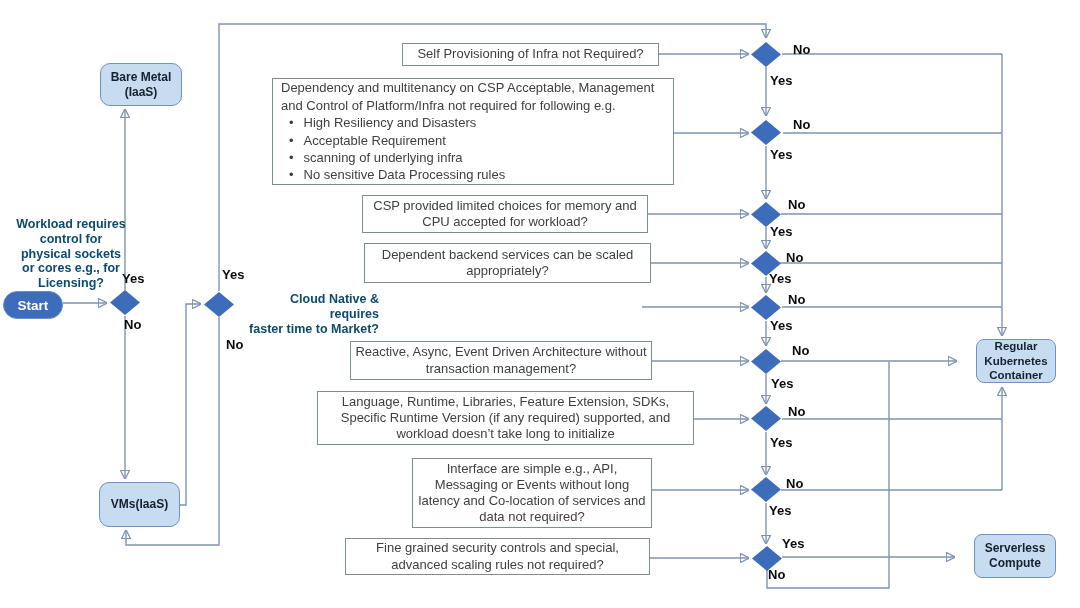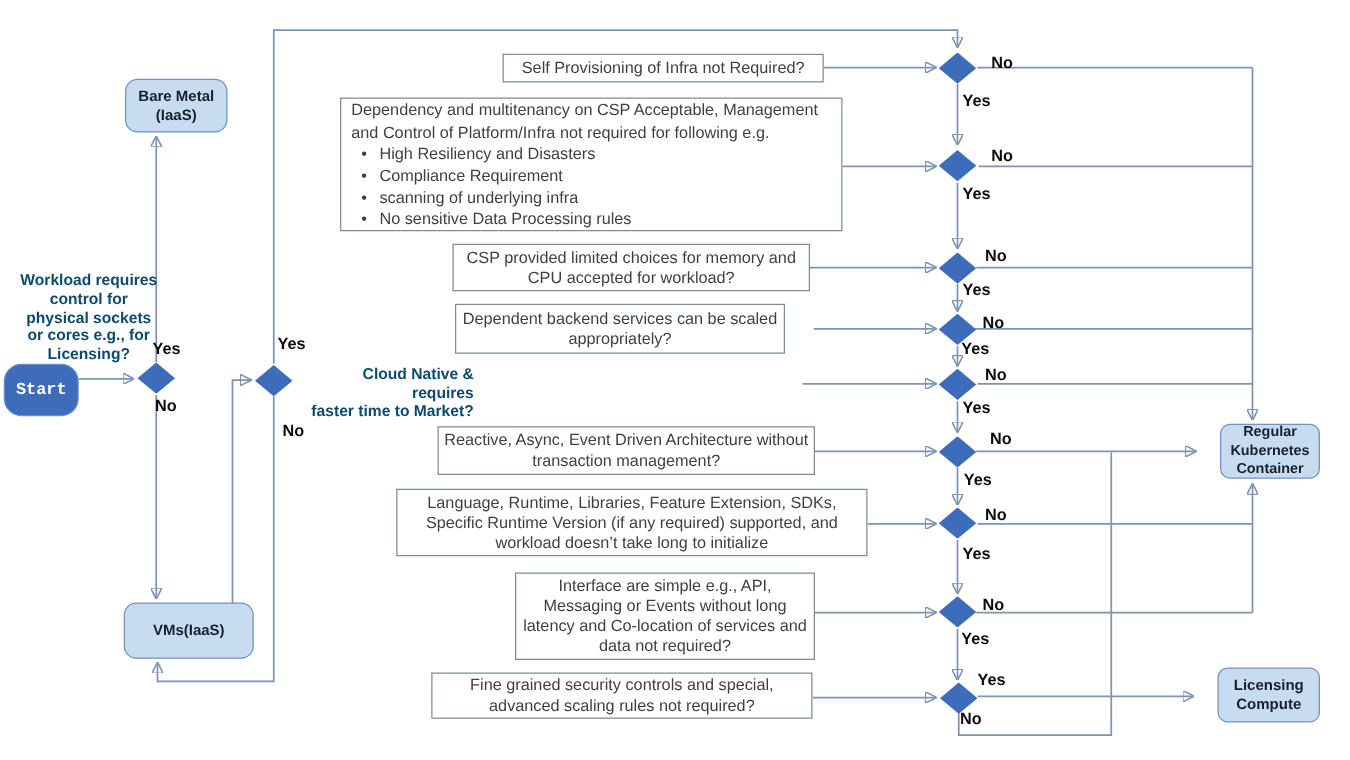--- a/index.html
+++ b/index.html
@@ -91,41 +91,41 @@
     <path d="M782,307 H1002"></path>
     <path d="M1002,54 V335" marker-end="url(#arr)"></path>
     <path d="M781,361 H956" marker-end="url(#arr)"></path>
     <path d="M782,419 H1002"></path>
     <path d="M781,490 H1002"></path>
     <path d="M1002,490 V388" marker-end="url(#arr)"></path>
     <path d="M782,557 H954" marker-end="url(#arr)"></path>
     <path d="M767,569 V588 H889 V362"></path>
   </svg>
 
-  <div class="start-pill" style="left:3px;top:291px;width:60px;height:42px;font-family:Liberation Mono, monospace;">
+  <div class="start-pill" style="left:3px;top:291px;width:60px;height:28px;">
     <span>Start</span>
   </div>
 
   <div class="terminal" style="left:85px;top:63px;width:82px;height:43px;">
     <div>Bare Metal</div>
     <div>(IaaS)</div>
   </div>
 
-  <div class="terminal" style="left:84px;top:482px;width:104px;height:45px;">
+  <div class="terminal" style="left:84px;top:482px;width:81px;height:45px;">
     <div>VMs(IaaS)</div>
   </div>
 
   <div class="terminal" style="left:961px;top:339px;width:80px;height:44px;border-radius:8px;font-size:11.5px;">
     <div>Regular</div>
     <div>Kubernetes</div>
     <div>Container</div>
   </div>
 
   <div class="terminal" style="left:959px;top:534px;width:82px;height:44px;border-radius:8px;">
-    <div>Licensing</div>
+    <div>Serverless</div>
     <div>Compute</div>
   </div>
 
   <div class="diamond" style="left:110px;top:290px;"></div>
   <div class="diamond" style="left:204px;top:292px;"></div>
   <div class="diamond" style="left:751px;top:42px;"></div>
   <div class="diamond" style="left:751px;top:120px;"></div>
   <div class="diamond" style="left:751px;top:202px;"></div>
   <div class="diamond" style="left:751px;top:251px;"></div>
   <div class="diamond" style="left:751px;top:295px;"></div>
@@ -137,35 +137,35 @@
   <div class="qbox" style="left:402px;top:43px;width:257px;height:23px;">
     <span>Self Provisioning of Infra not Required?</span>
   </div>
 
   <div class="qbox qlist" style="left:272px;top:78px;width:402px;height:107px;">
     <div>Dependency and multitenancy on CSP Acceptable, Management and Control of Platform/Infra not required for following e.g.</div>
     <div class="bullet-row">
         <span>High Resiliency and Disasters</span>
       </div>
     <div class="bullet-row">
-        <span>Compliance Requirement</span>
+        <span>Acceptable Requirement</span>
       </div>
     <div class="bullet-row">
         <span>scanning of underlying infra</span>
       </div>
     <div class="bullet-row">
         <span>No sensitive Data Processing rules</span>
       </div>
   </div>
 
   <div class="qbox" style="left:362px;top:195px;width:286px;height:38px;">
     <span>CSP provided limited choices for memory and CPU accepted for workload?</span>
   </div>
 
-  <div class="qbox" style="left:364px;top:243px;width:264px;height:40px;">
+  <div class="qbox" style="left:364px;top:243px;width:287px;height:40px;">
     <span>Dependent backend services can be scaled appropriately?</span>
   </div>
 
   <div class="qbox" style="left:410px;top:297px;width:232px;height:21px;margin-top:44px;">
     <span>Stateless Short Running processes?</span>
   </div>
 
   <div class="qbox" style="left:350px;top:341px;width:302px;height:39px;">
     <span>Reactive, Async, Event Driven Architecture without transaction management?</span>
   </div>

